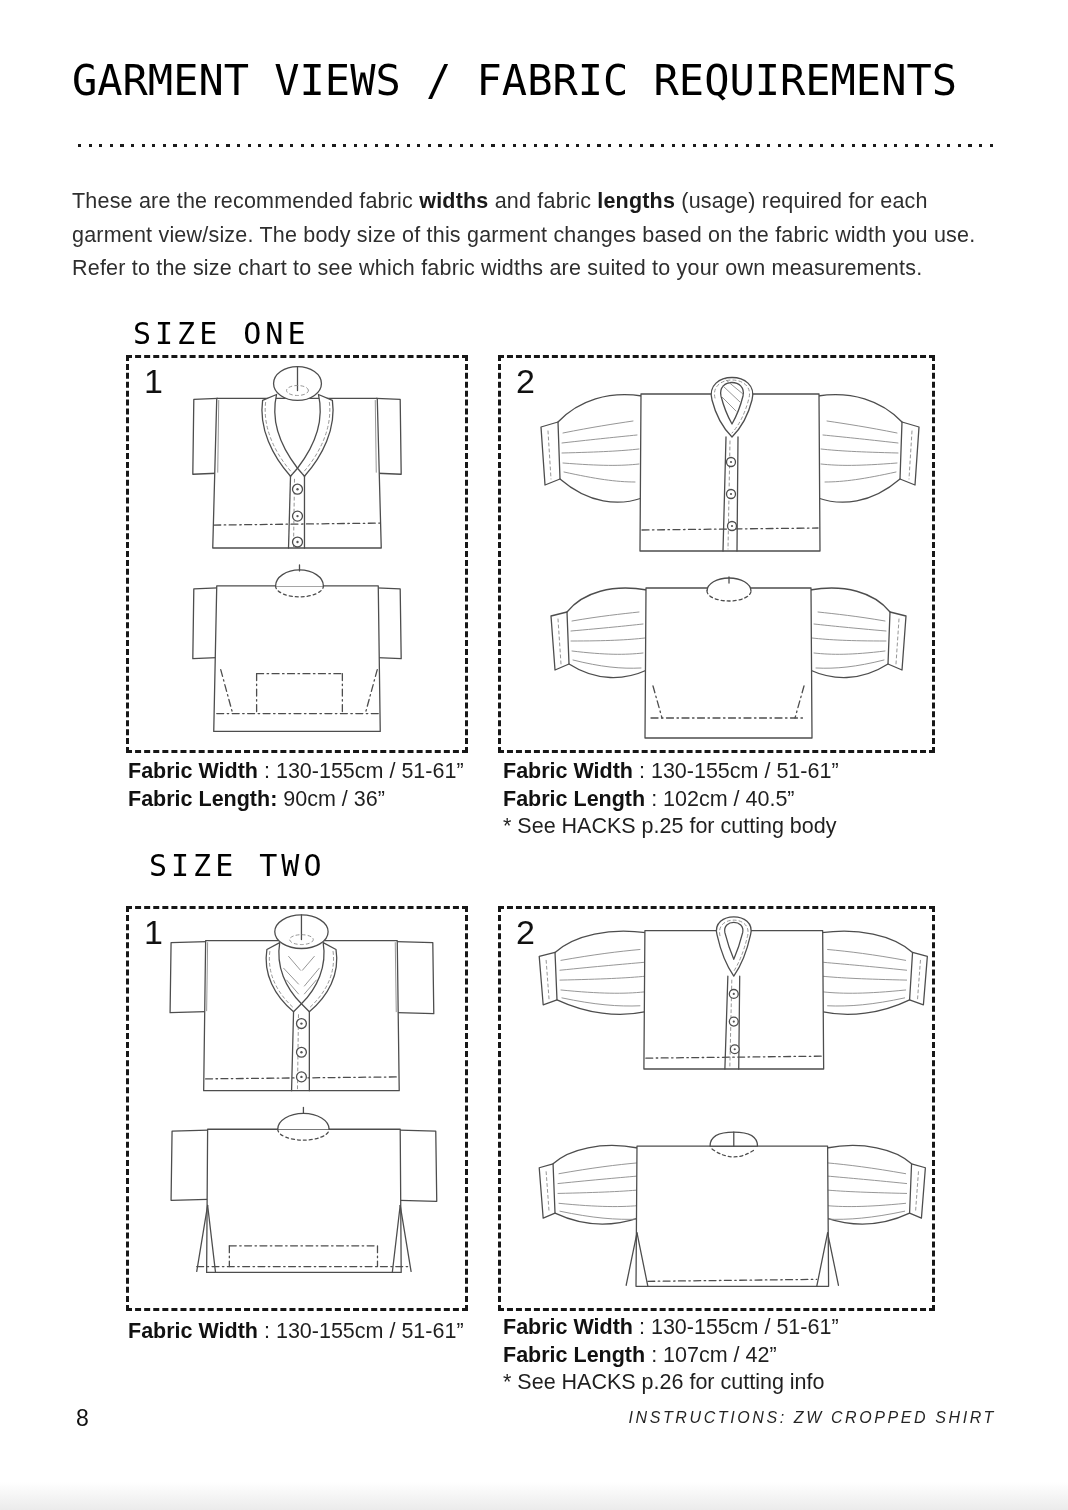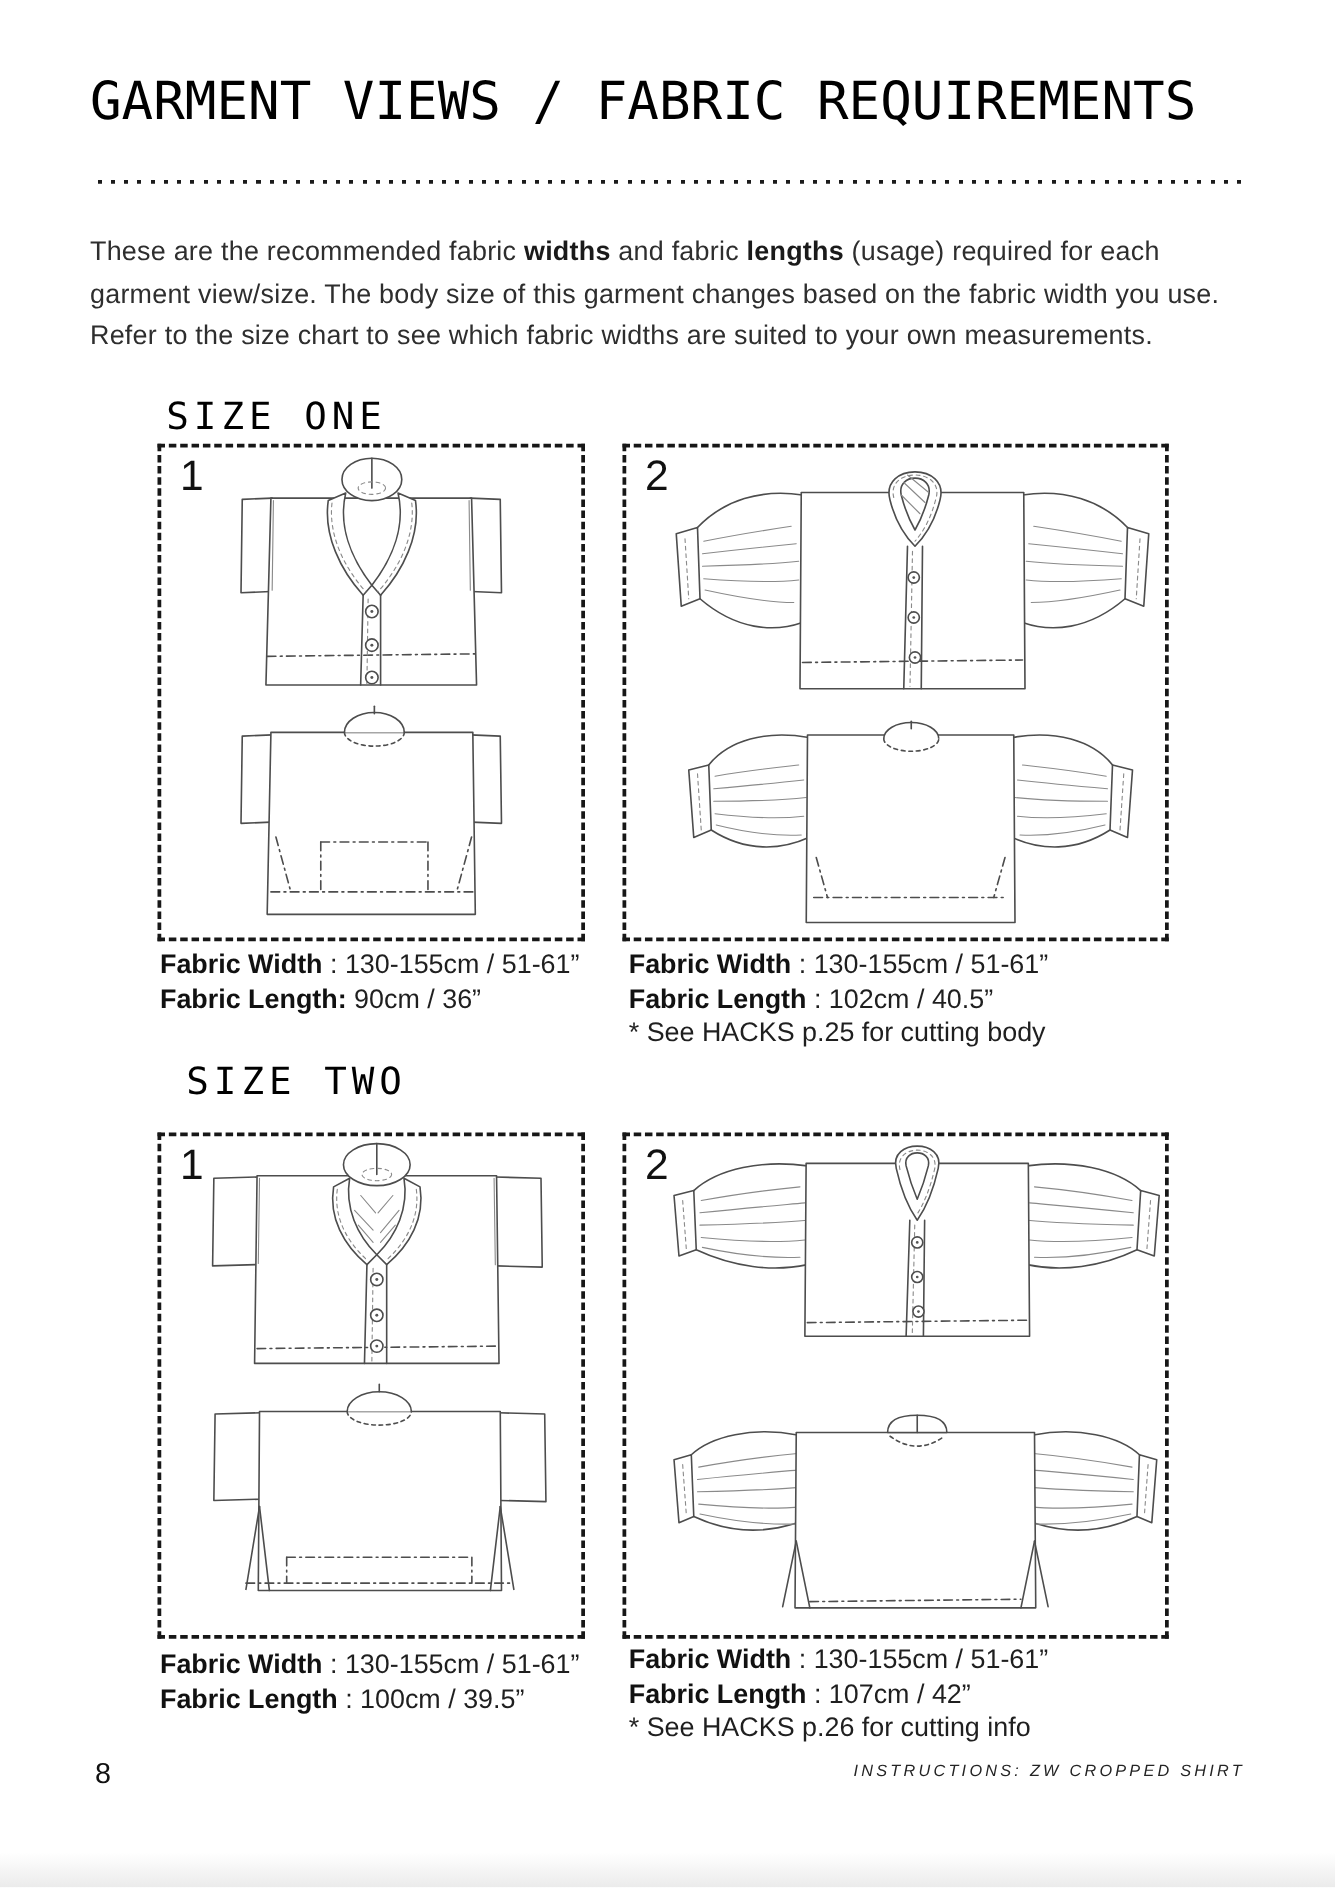--- a/index.html
+++ b/index.html
@@ -42,21 +42,21 @@
   .dsh  { stroke-dasharray:7 3.5 1.5 3.5; }
   .dsh2 { stroke-dasharray:3 3; }
   .caption { position:absolute; font-size:21.5px; line-height:27.5px; color:#1f1f1f; white-space:nowrap; }
   .caption b { font-weight:700; color:#111;margin-top:16px; }
   #cap-1a { left:128px; top:758px; }
   #cap-2a { left:503px; top:758px; }
   #cap-1b { left:128px; top:1318px; }
   #cap-2b { left:503px; top:1314px; }
   .footer-num { position:absolute; left:76px; top:1405px; font-size:23px; color:#111; }
   .footer-right {
-    position:absolute; right:72px; top:1409px; font-size:13px; font-style:italic;
+    position:absolute; right:72px; top:1409px; font-size:16px; font-style:italic;
     letter-spacing:2.6px; color:#242424; font-weight:500; white-space:nowrap;
   }
   .bottom-fade {
     position:absolute; left:0; right:0; bottom:0; height:28px;
     background:linear-gradient(#ffffff,#ebebeb);
   }
 </style>
 </head>
 <body>
 
@@ -312,21 +312,20 @@
         <path class="ln" d="M328,328 L339,381"></path>
         <path class="ln" d="M328,328 L317,382"></path>
         <path class="ln dsh" d="M146,377 L317,375"></path>
       </g>
     </svg>
     <div class="num">2</div>
   </div>
 
   <div class="caption" id="cap-1b">
     <div><b>Fabric Width</b><span> : 130-155cm / 51-61”</span></div>
-    <div><b>Fabric Length</b><span> : 100cm / 39.5”</span></div>
   </div>
 
   <div class="caption" id="cap-2b">
     <div><b>Fabric Width</b><span> : 130-155cm / 51-61”</span></div>
     <div><b>Fabric Length</b><span> : 107cm / 42”</span></div>
     <div>* See HACKS p.26 for cutting info</div>
   </div>
 
   <div class="footer-num">8</div>
   <div class="footer-right">INSTRUCTIONS: ZW CROPPED SHIRT</div>

